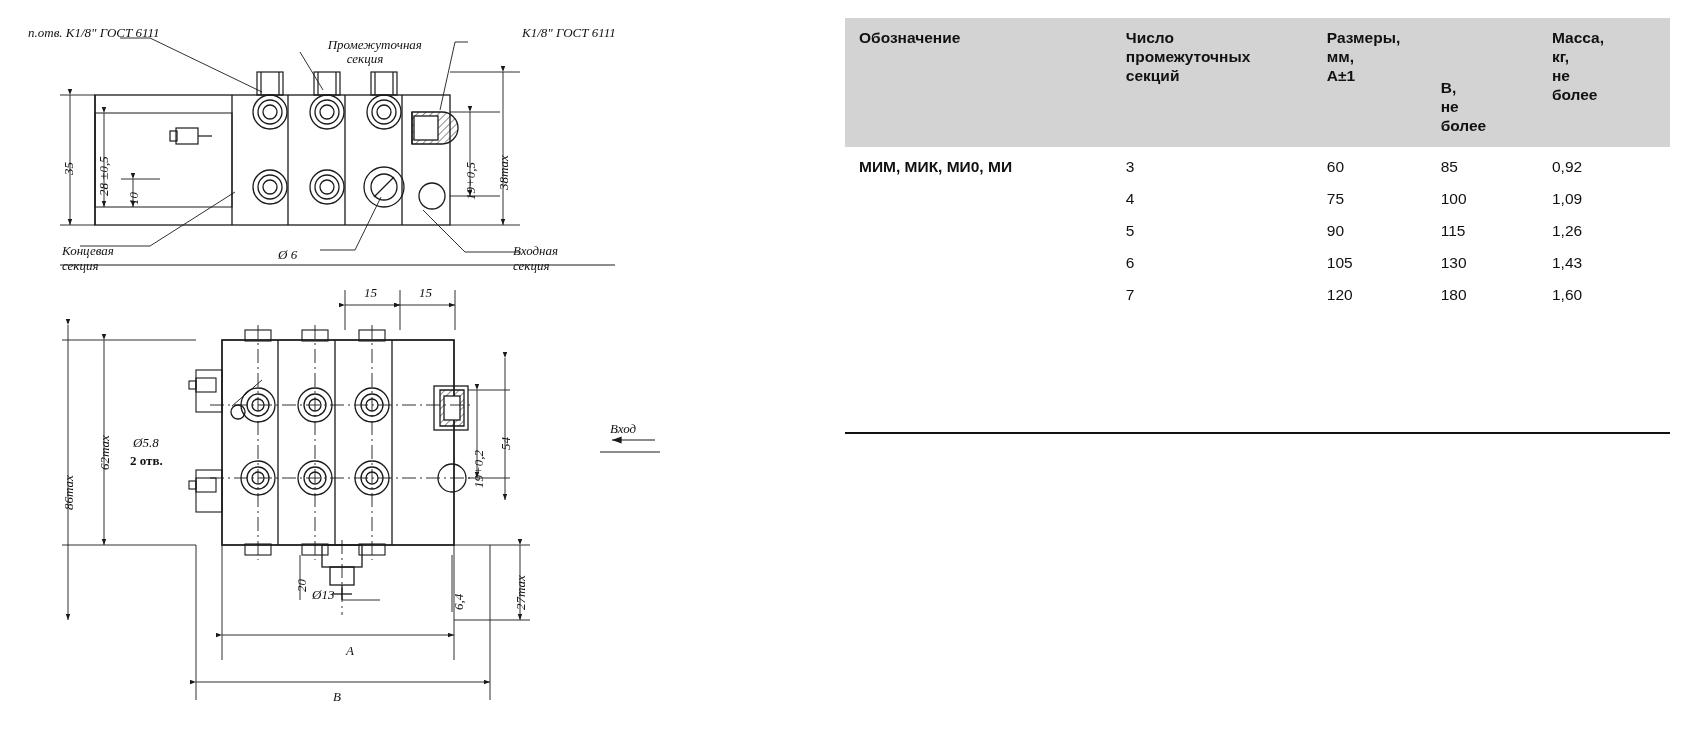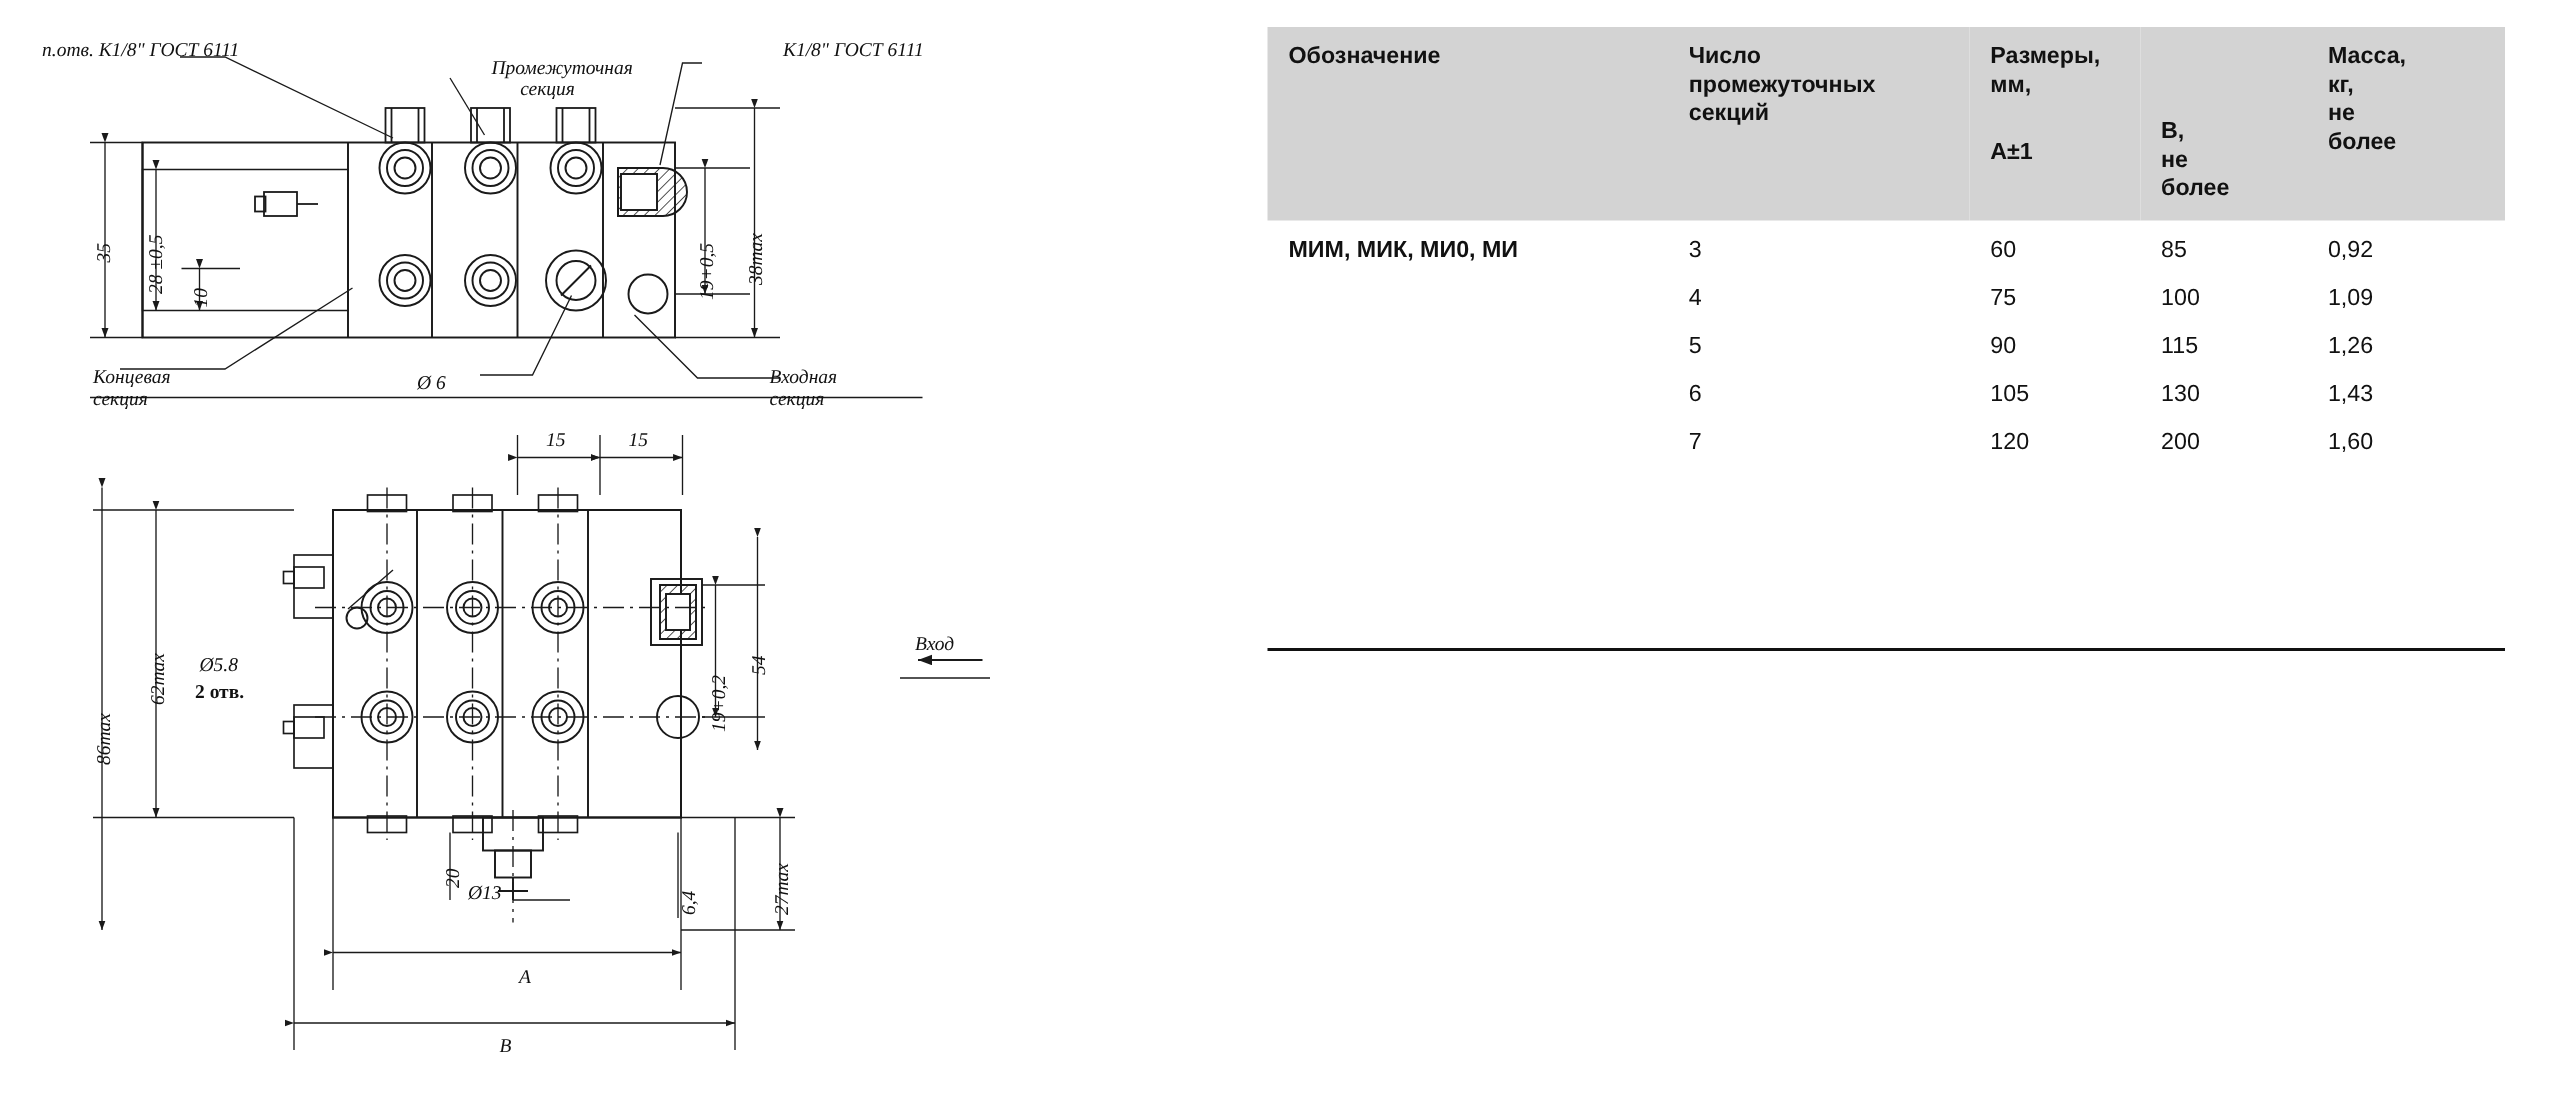--- a/index.html
+++ b/index.html
@@ -61,21 +61,20 @@
     font-weight: bold;
     vertical-align: top;
     padding: 10px 6px 12px 14px;
     line-height: 19px;
     border: none;
     color: #111;
   }
   table.spec thead th .sub {
     display: block;
     font-weight: bold;
-    margin-top: 26px;
   }
   table.spec thead th .sub2 {
     display: block;
     font-weight: bold;
     margin-top: 0;
   }
   .hdr-col1 { width: 275px; margin-top: 28px; }
   .hdr-col2 { width: 198px; }
   .hdr-col3 { width: 100px; }
   .hdr-col4 { width: 105px; }
@@ -412,21 +411,21 @@
           <td class="name-cell"></td>
           <td>6</td>
           <td>105</td>
           <td>130</td>
           <td>1,43</td>
         </tr>
         <tr>
           <td class="name-cell"></td>
           <td>7</td>
           <td>120</td>
-          <td>200</td>
+          <td>180</td>
           <td>1,60</td>
         </tr>
       </tbody>
     </table>
   </div>
 
   <div class="bottom-rule"></div>
 
 </div>
 

